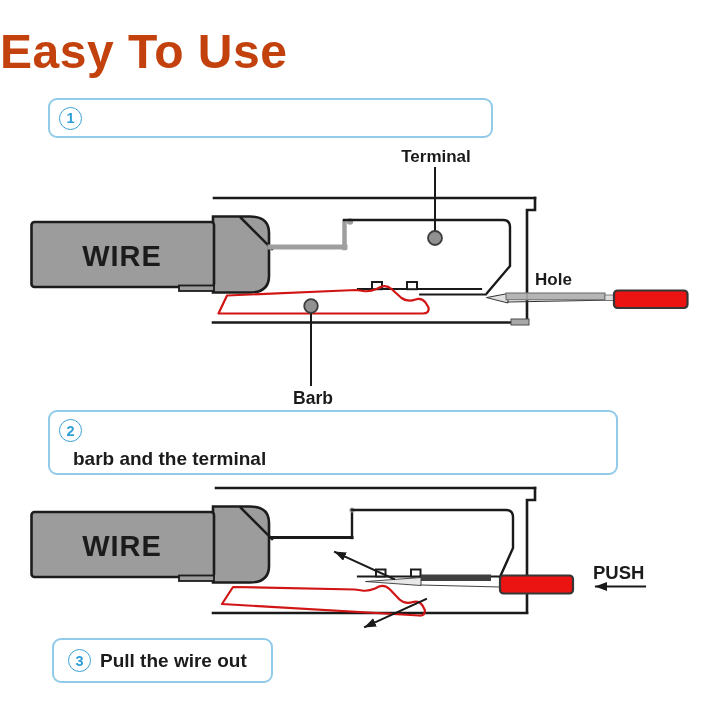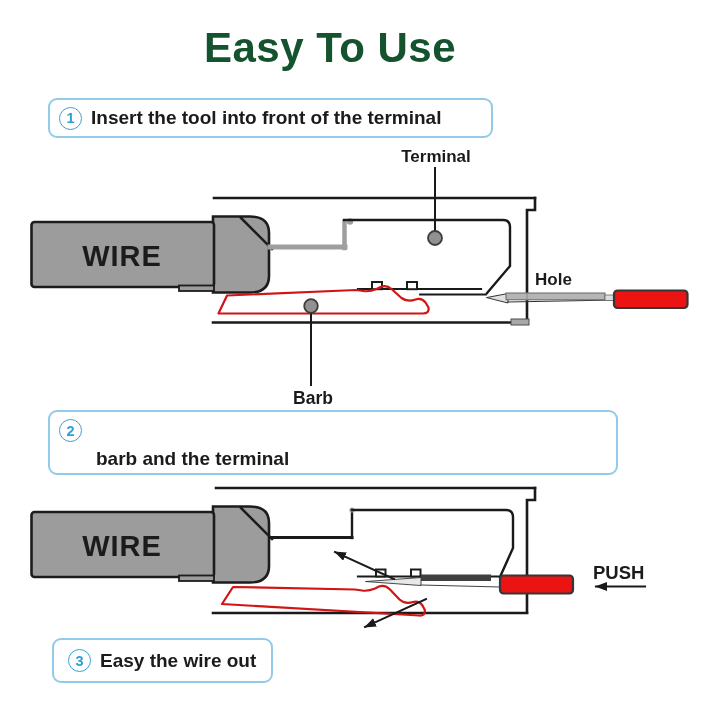--- a/index.html
+++ b/index.html
@@ -1,57 +1,56 @@
 <!DOCTYPE html>
 <html><head>
 <meta charset="utf-8">
 <style>
   html,body{margin:0;padding:0;background:#fff;}
   .page{position:relative;width:720px;height:720px;background:#ffffff;overflow:hidden;
         font-family:"Liberation Sans",sans-serif;}
-  .title{position:absolute;left:0;top:24px;width:660px;text-align:center;
-         font-size:42px;font-weight:bold;letter-spacing:.5px;color:#14532d;}
+  .title{position:absolute;left:0;top:24px;width:660px;
+         font-size:48px;font-weight:bold;letter-spacing:.5px;color:#c2410c;}
   .step-box{position:absolute;border:2px solid #92cbe9;border-radius:9px;background:#fff;
             color:#1b1b1b;font-weight:bold;font-size:19px;box-sizing:border-box;}
   .step-line{display:flex;align-items:center;}
   .num{flex:none;display:inline-flex;align-items:center;justify-content:center;
        width:21px;height:21px;border:1.6px solid #3aa2d8;border-radius:50%;
        color:#2f9fd6;font-size:14.5px;font-weight:bold;margin-right:9px;}
   .box1{left:48px;top:98px;width:445px;height:40px;display:flex;align-items:center;padding:0 0 0 9px;}
   .box2{left:48px;top:410px;width:570px;height:65px;padding:4px 0 0 9px;}
   .box2 .step-line{height:29px;}
-  .box2 .cont{margin-left:37px;height:28px;}
+  .box2 .cont{margin-left:14px;height:28px;}
   .box3{left:52px;top:638px;width:221px;height:45px;display:flex;align-items:center;padding:0 0 0 14px;}
   svg.overlay{position:absolute;left:0;top:0;}
   svg text{font-family:"Liberation Sans",sans-serif;font-weight:bold;fill:#1b1b1b;}
 </style>
 </head>
 <body>
 
 <div class="page">
 
   <div class="title">Easy To Use</div>
 
   <div class="step-box box1">
     <span class="num">1</span>
-    <span>Insert the tool into front of the terminal</span>
   </div>
 
   <div class="step-box box2">
     <div class="step-line">
       <span class="num">2</span>
     </div>
     <div class="step-line cont">
       <span>barb and the terminal</span>
     </div>
   </div>
 
   <div class="step-box box3">
     <span class="num">3</span>
-    <span>Easy the wire out</span>
+    <span>Pull the wire out</span>
   </div>
 
   <svg class="overlay" width="720" height="720" viewBox="0 0 720 720">
     <defs>
       <marker id="arrow" markerUnits="userSpaceOnUse" markerWidth="13" markerHeight="11" refX="11" refY="4.5" orient="auto">
         <path d="M0,0 L12,4.5 L0,9 Z" fill="#1a1a1a"></path>
       </marker>
     </defs>
 
     <g stroke-linecap="square" stroke-linejoin="miter">

